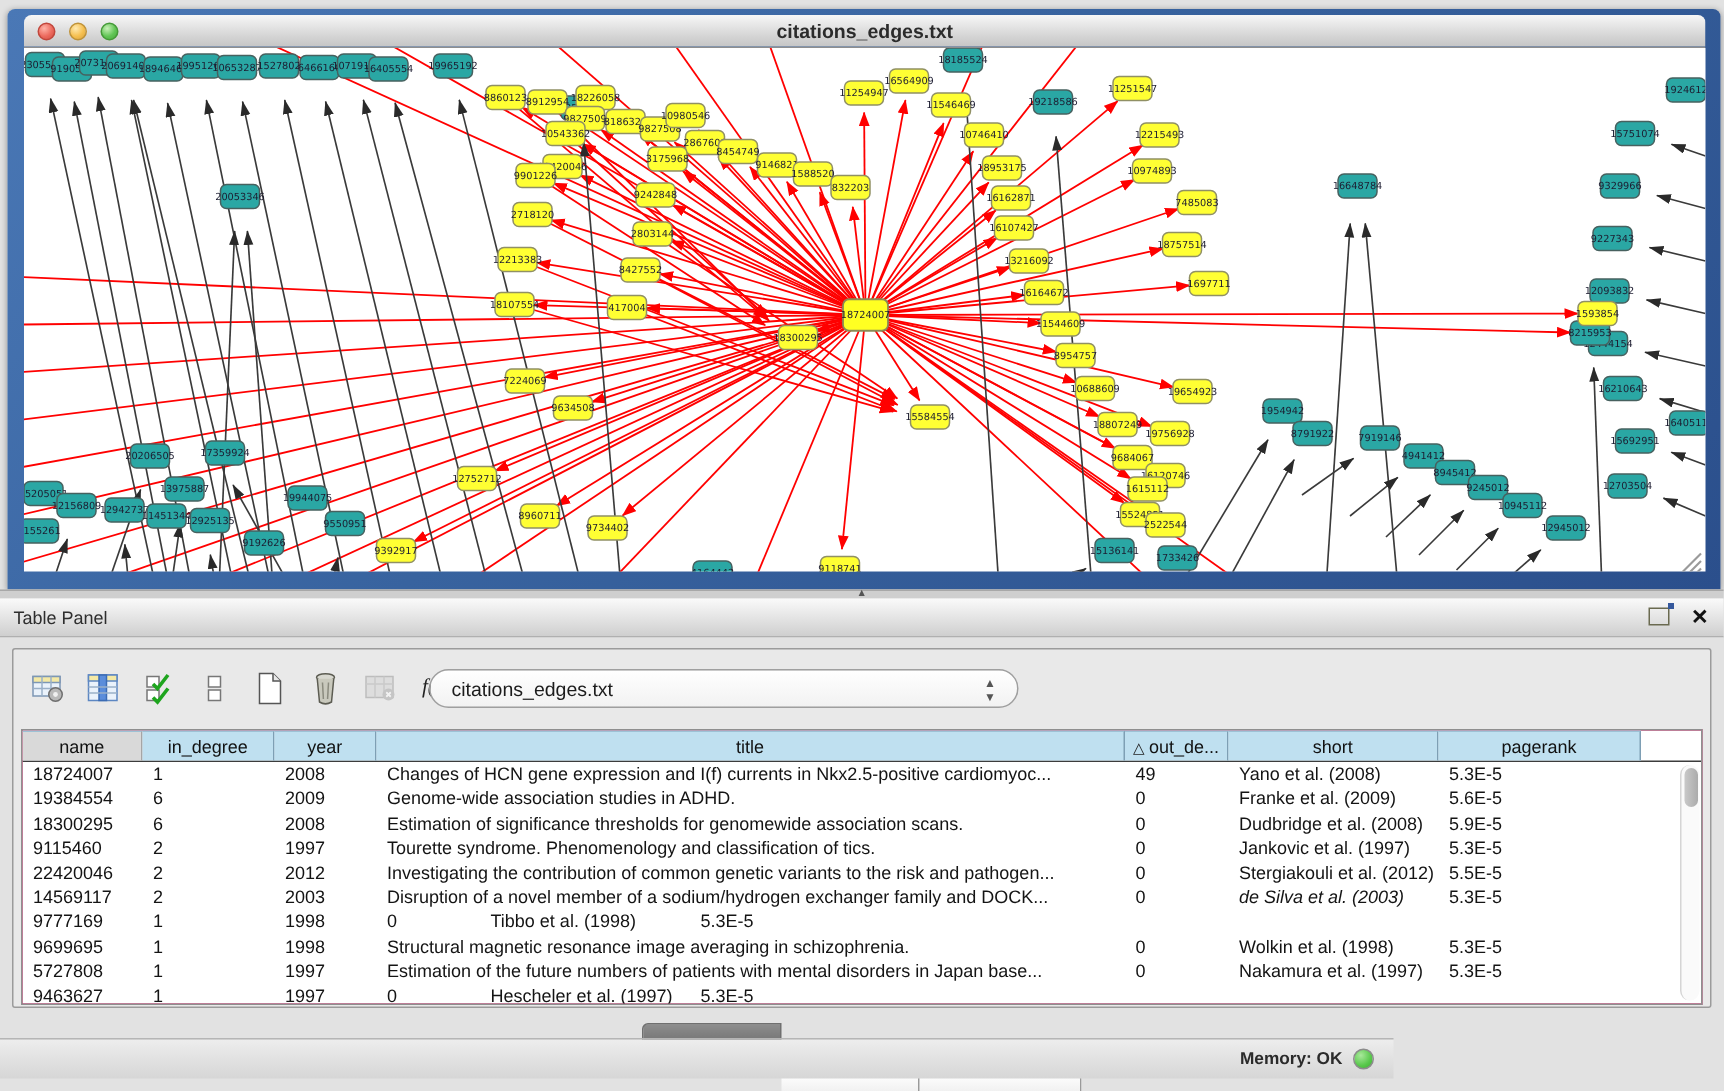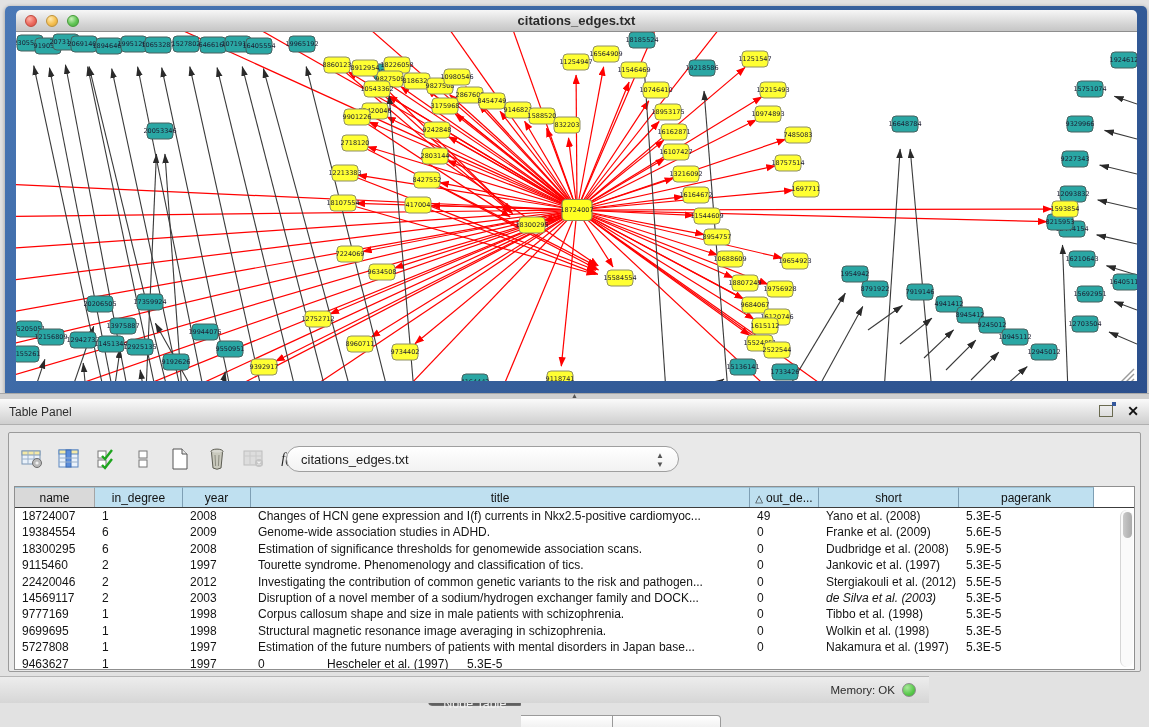--- a/index.html
+++ b/index.html
@@ -66,22 +66,22 @@
   .vscroll { position:absolute; right:1px; top:23px; width:13px; bottom:2px;
     background:#fafafa; border-left:1px solid #d5d5d5; border-radius:7px; }
   .vthumb { position:absolute; left:2px; top:2px; width:9px; height:26px; background:linear-gradient(90deg,#c9c9c9,#ababab); border-radius:5px; }
 
   .tabs { position:absolute; left:0; right:0; top:249px; display:flex; justify-content:center; }
   .tab { height:21px; font-size:12.5px; padding:11px 14px; line-height:20px; border:1px solid #9a9a9a; border-left:none; }
   .tab.active { background:linear-gradient(#8d8d8d,#5e5e5e); color:#f2f2f2; border:1px solid #6f6f6f; border-radius:4px 0 0 4px; }
   .tab.plain { background:linear-gradient(#ffffff,#e4e4e4); color:#1a1a1a;margin-top:33px; }
   .tab.last { border-radius:0 4px 4px 0; }
 
-  .statusbar { position:absolute; left:0; top:676px; width:929px; height:27px;
-    background:linear-gradient(#ededed,#d6d6d6); border-top:1px solid #b5b5b5; }
+  .statusbar { position:absolute; left:0; top:692px; width:929px; height:27px;
+    background:linear-gradient(#ededed,#d6d6d6); border-top:1px solid #b5b5b5;font-weight:bold; }
   .mem { position:absolute; right:34px; top:7px; font-size:11.5px; color:#2b2b2b; }
   .mem-dot { position:absolute; right:13px; top:6px; width:14px; height:14px; border-radius:50%;
     background:radial-gradient(circle at 35% 30%,#a9e89b,#57c84a 60%,#3fae33); border:1px solid #8c8c8c; }
 </style>
 </head>
 <body>
 
 <div class="desktop">
   <div class="frame">
     <div class="titlebar">
@@ -843,21 +843,20 @@
             <div class="td" style="width: 68px;">2003</div>
             <div class="td" style="width: 499px;">Disruption of a novel member of a sodium/hydrogen exchanger family and DOCK...</div>
             <div class="td" style="width: 69px;">0</div>
             <div class="td" style="width: 140px; font-style: italic;">de Silva et al. (2003)</div>
             <div class="td" style="width: 135px;">5.3E-5</div>
           </div>
           <div class="tr">
             <div class="td" style="width: 80px;">9777169</div>
             <div class="td" style="width: 88px;">1</div>
             <div class="td" style="width: 68px;">1998</div>
-            <div class="td" style="width: 499px;">Corpus callosum shape and size in male patients with schizophrenia.</div>
             <div class="td" style="width: 69px;">0</div>
             <div class="td" style="width: 140px;">Tibbo et al. (1998)</div>
             <div class="td" style="width: 135px;">5.3E-5</div>
           </div>
           <div class="tr">
             <div class="td" style="width: 80px;">9699695</div>
             <div class="td" style="width: 88px;">1</div>
             <div class="td" style="width: 68px;">1998</div>
             <div class="td" style="width: 499px;">Structural magnetic resonance image averaging in schizophrenia.</div>
             <div class="td" style="width: 69px;">0</div>

